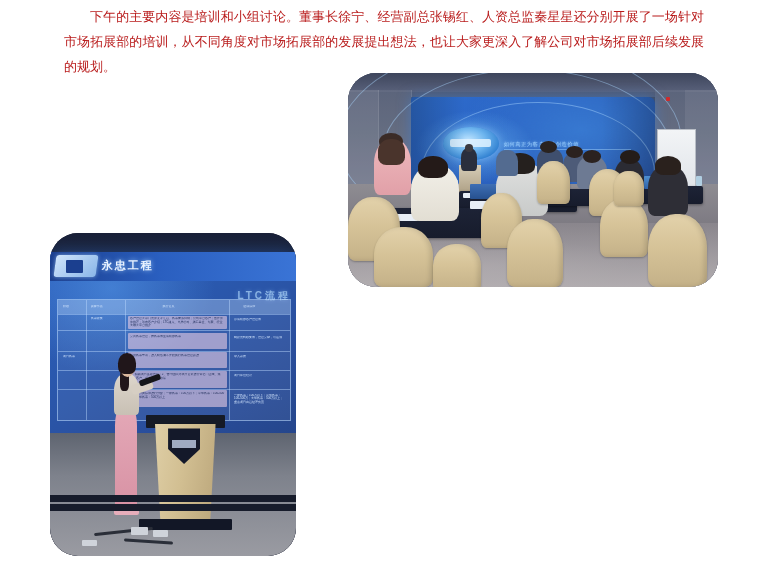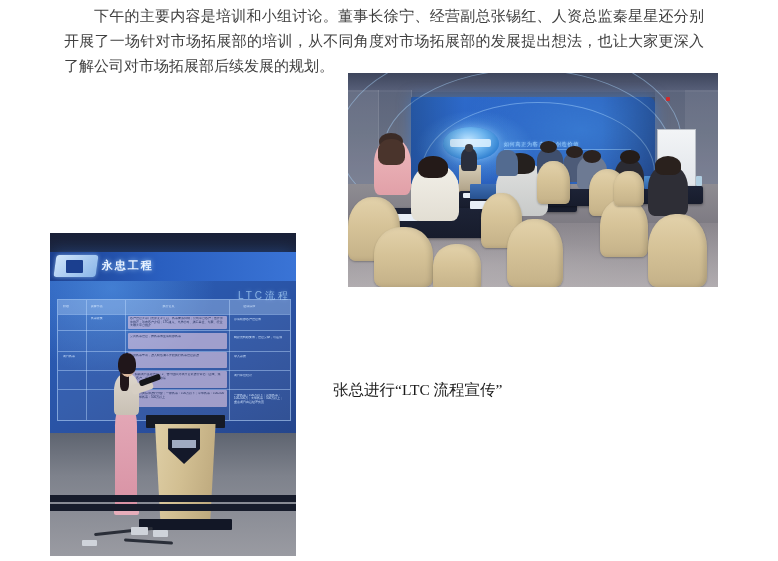--- a/index.html
+++ b/index.html
@@ -10,43 +10,44 @@
     color:#000000;
     overflow:hidden;
     position:relative;
   }
   .page{position:relative;width:778px;height:561px;}
 
   
   .para{
     position:absolute;
     left:64px;top:4px;width:640px;
-    font-size:15px;
+    font-size:13px;
     line-height:25px;
     text-align:justify;
     text-indent:2em;
     letter-spacing:0px;
-    color:#404040;
+    color:#b91c1c;
   }
 
   
   .cap{
     position:absolute;
     font-size:15.5px;
     line-height:23px;
     color:#1a1a1a;
   }
   .cap-xu{left:93px;top:134px;width:230px;}
   .cap-zhang{left:333px;top:378px;width:260px;white-space:nowrap;}
 
   
   .photo{
     position:absolute;
     overflow:hidden;
     background:#11162a;
+    border-radius:28px;
   }
   .photo-meeting{left:348px;top:73px;width:370px;height:214px;}
   .photo-podium{left:50px;top:233px;width:246px;height:323px;}
 
   .ph-inner{position:absolute;inset:0;}
 
   
   
   .mt-wall{position:absolute;inset:0;background:
      linear-gradient(180deg,#4b5670 0%,#5a6278 28%,#6a7085 55%,#7c8092 100%);}
@@ -132,21 +133,21 @@
      background:linear-gradient(135deg,#cfe4fb,#8ab6e8);
      border-radius:3px;transform:skewX(-8deg);box-shadow:0 0 4px rgba(180,220,255,.6);}
   .pd-logo-inner{position:absolute;left:6.5%;top:4%;width:7%;height:7.5%;
      background:#1b3f8f;border-radius:1px;}
   .pd-brand{position:absolute;left:21%;top:3%;
      font-family:"Liberation Sans","DejaVu Sans",sans-serif;
      font-weight:bold;font-size:11px;letter-spacing:2px;color:#eaf3ff;
      text-shadow:0 0 5px rgba(170,215,255,.95);}
   .pd-ltc{position:absolute;right:2%;top:20.5%;
      font-family:"Liberation Sans","DejaVu Sans",sans-serif;
-     font-weight:normal;font-size:10px;letter-spacing:3px;color:#a9d2f7;
+     font-weight:bold;font-size:10px;letter-spacing:3px;color:#a9d2f7;
      opacity:.75;text-shadow:0 0 4px rgba(150,200,255,.6);white-space:nowrap;text-align:center;}
   
   .pd-tbl{position:absolute;left:3%;top:26%;width:94%;height:66%;
      border:1px solid rgba(190,220,255,.55);background:rgba(255,255,255,.06);}
   .pd-tbl-row{position:absolute;left:0;width:100%;border-top:1px solid rgba(190,220,255,.45);}
   .pd-tbl-col{position:absolute;top:0;height:100%;border-left:1px solid rgba(190,220,255,.45);}
   .pd-cell{position:absolute;background:rgba(226,200,226,.62);border-radius:1px;}
   .pd-hdrrow{position:absolute;left:0;top:0;width:100%;height:11%;
       background:rgba(200,225,255,.30);}
   .pd-txt{position:absolute;font-family:"Liberation Sans","DejaVu Sans",sans-serif;
@@ -189,21 +190,20 @@
   .pd-device{position:absolute;background:#cfd3da;border-radius:1px;}
 </style>
 </head>
 <body>
 
 <div class="page">
 
   <div class="para">下午的主要内容是培训和小组讨论。董事长徐宁、经营副总张锡红、人资总监秦星星还分别开展了一场针对市场拓展部的培训，从不同角度对市场拓展部的发展提出想法，也让大家更深入了解公司对市场拓展部后续发展的规划。</div>
 
 
-  <div class="cap cap-zhang">张总进行“LTC 流程宣传”</div>
 
   <div class="photo photo-meeting">
     <div class="ph-inner">
       <div class="mt-wall"></div>
       <div class="mt-ceil"></div>
 
       <div class="mt-panel" style="left:0;top:8%;width:17%;height:72%"></div>
       <div class="mt-panel" style="left:0;top:8%;width:8%;height:72%"></div>
       <div class="mt-panel" style="left:83%;top:8%;width:17%;height:64%"></div>
       <div class="mt-panel" style="left:91%;top:8%;width:9%;height:64%"></div>

